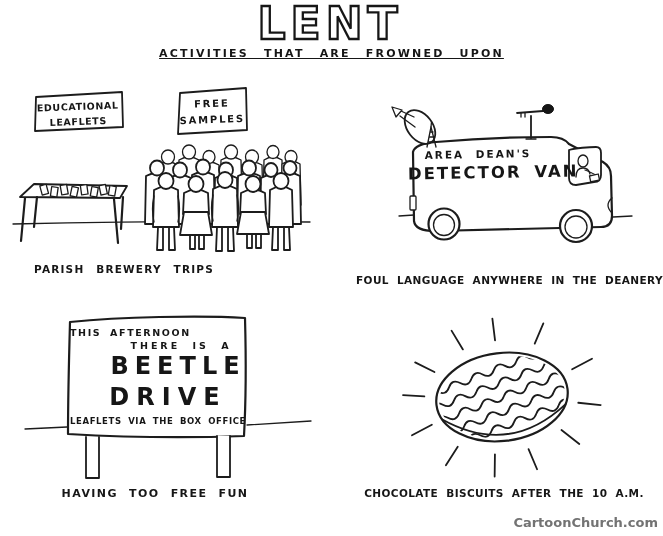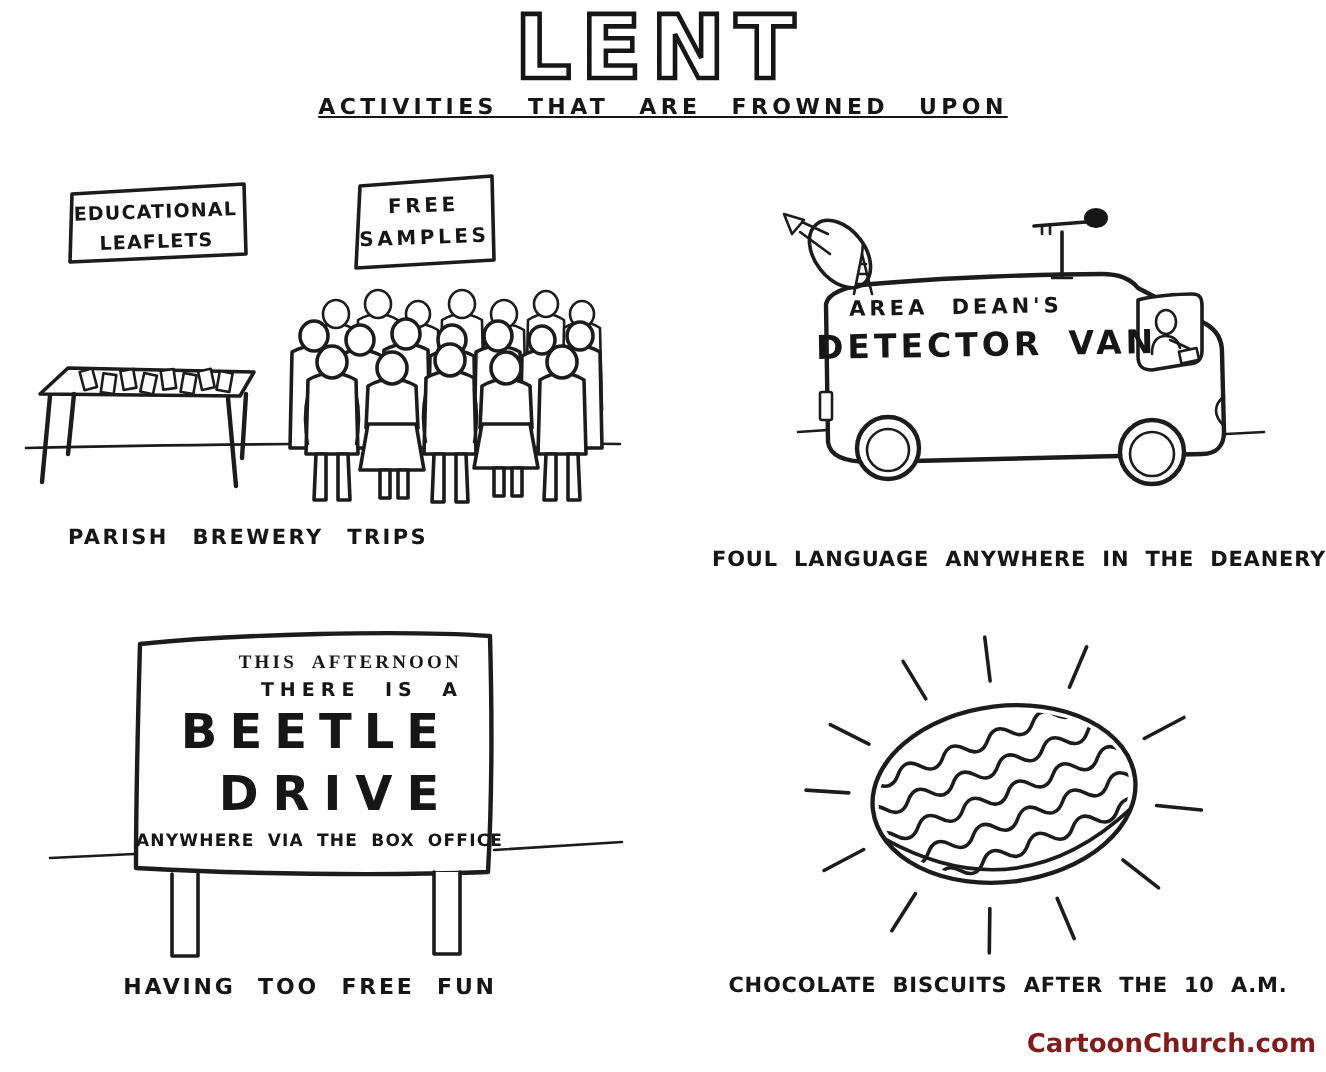--- a/index.html
+++ b/index.html
@@ -15,30 +15,30 @@
         stroke:#161616;stroke-width:2.3px;}
   .txt{position:absolute;font-weight:700;white-space:nowrap;color:#161616;}
   .twoline span{display:block;white-space:nowrap;}
   .subtitle{left:0;width:663px;top:47px;font-size:11px;letter-spacing:2.2px;word-spacing:9px;text-align:center;text-decoration:underline;}
   .sign-edu{left:33px;top:99px;width:90px;font-size:9.5px;line-height:15px;letter-spacing:.6px;
             transform:rotate(-2deg);text-align:center;}
   .sign-free{left:177px;top:96px;width:70px;font-size:10px;line-height:16px;letter-spacing:1.8px;
             transform:rotate(-2deg);text-align:center;}
   .van1{left:408px;top:148px;width:140px;font-size:10.5px;letter-spacing:2px;word-spacing:6px;text-align:center;transform:rotate(-1deg);}
   .van2{left:408px;top:163px;width:165px;font-size:16.5px;letter-spacing:2px;word-spacing:5px;text-align:center;transform:rotate(-1deg);}
-  .bs1{left:70px;top:327px;width:161px;font-size:9.5px;letter-spacing:1.6px;word-spacing:4px;text-align:right;font-family:Liberation Serif, serif;}
+  .bs1{left:70px;top:327px;width:161px;font-size:9.5px;letter-spacing:1.6px;word-spacing:4px;text-align:left;}
   .bs2{left:70px;top:340px;width:176px;font-size:9.5px;letter-spacing:3px;word-spacing:6px;text-align:center;margin-left:23px;}
-  .bs3{left:70px;top:352px;width:176px;font-size:24px;letter-spacing:6px;text-align:center;}
+  .bs3{left:70px;top:352px;width:176px;font-size:24px;letter-spacing:6px;text-align:center;padding-left:20px;}
   .bs4{left:70px;top:383px;width:196px;font-size:24px;letter-spacing:7px;text-align:center;}
   .bs5{left:68px;top:416px;width:180px;font-size:8.5px;letter-spacing:.6px;word-spacing:3px;text-align:center;}
   .cap-brewery{left:28px;top:263px;width:192px;font-size:10.5px;letter-spacing:1.2px;word-spacing:7px;text-align:center;}
   .cap-van{left:348px;top:274px;width:315px;font-size:10.5px;letter-spacing:.4px;word-spacing:4px;text-align:right;}
   .cap-beetle{left:55px;top:487px;width:200px;font-size:11px;letter-spacing:1.4px;word-spacing:6px;text-align:center;}
   .cap-biscuit{left:348px;top:487px;width:312px;font-size:10.5px;letter-spacing:.4px;word-spacing:4px;text-align:center;}
-  .watermark{left:500px;top:515px;width:158px;font-size:13px;letter-spacing:0;text-align:right;color:#7f1d1d;}
+  .watermark{left:500px;top:515px;width:158px;font-size:13px;letter-spacing:0;text-align:right;color:#737373;}
 </style>
 </head>
 <body>
 
 <div class="canvas">
 
   <svg width="663" height="536" viewBox="0 0 663 536">
     <defs>
       <clipPath id="bisc">
           <ellipse cx="0" cy="0" rx="63" ry="41"></ellipse>
@@ -228,21 +228,21 @@
     <span>SAMPLES</span>
   </div>
 
   <div class="txt van1">AREA DEAN'S</div>
   <div class="txt van2">DETECTOR VAN</div>
 
   <div class="txt bs1">THIS AFTERNOON</div>
   <div class="txt bs2">THERE IS A</div>
   <div class="txt bs3">BEETLE</div>
   <div class="txt bs4">DRIVE</div>
-  <div class="txt bs5">ANYWHERE VIA THE BOX OFFICE</div>
+  <div class="txt bs5">LEAFLETS VIA THE BOX OFFICE</div>
 
   <div class="txt cap-brewery">PARISH BREWERY TRIPS</div>
   <div class="txt cap-van">FOUL LANGUAGE ANYWHERE IN THE DEANERY</div>
   <div class="txt cap-beetle">HAVING TOO FREE FUN</div>
   <div class="txt cap-biscuit">CHOCOLATE BISCUITS AFTER THE 10 A.M.</div>
 
   <div class="txt watermark">CartoonChurch.com</div>
 </div>
 
 </body></html>

